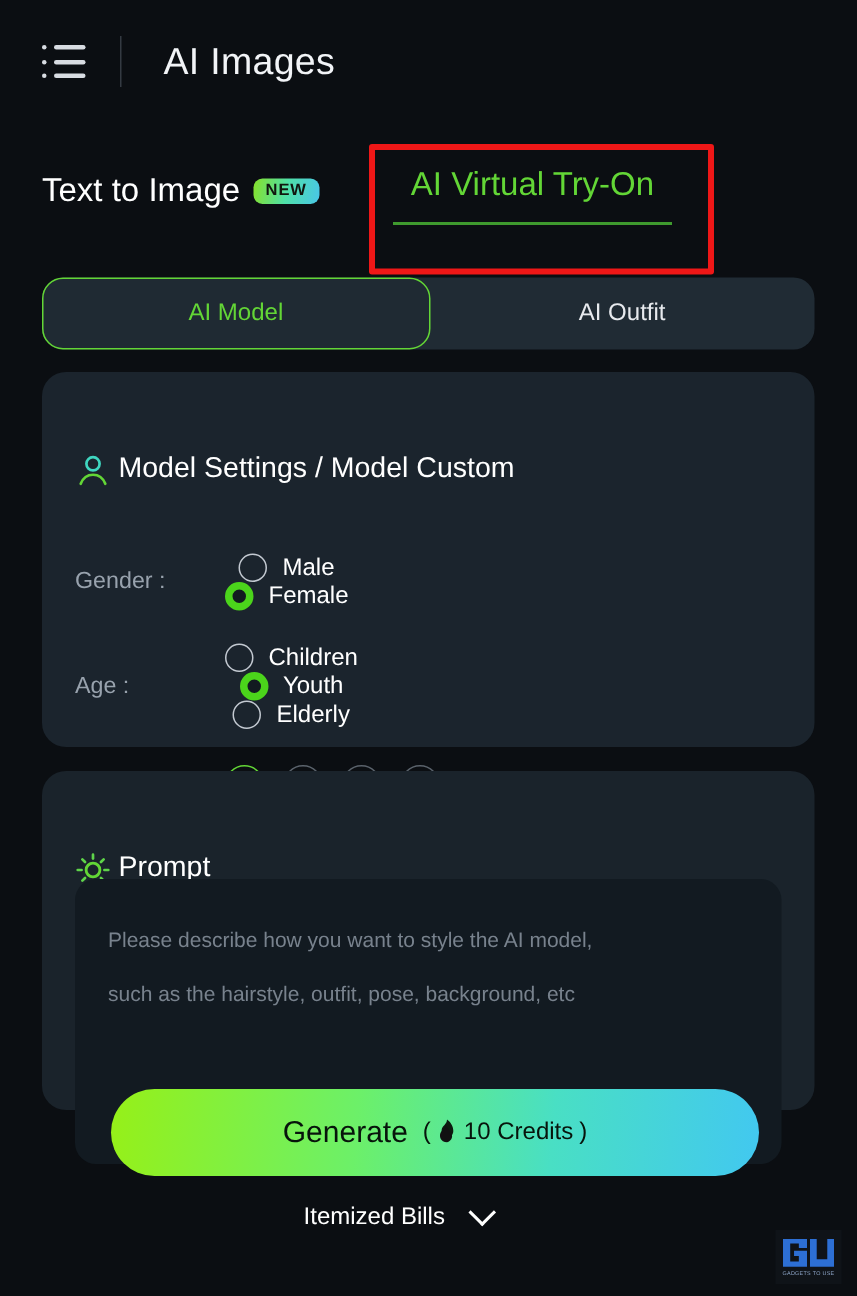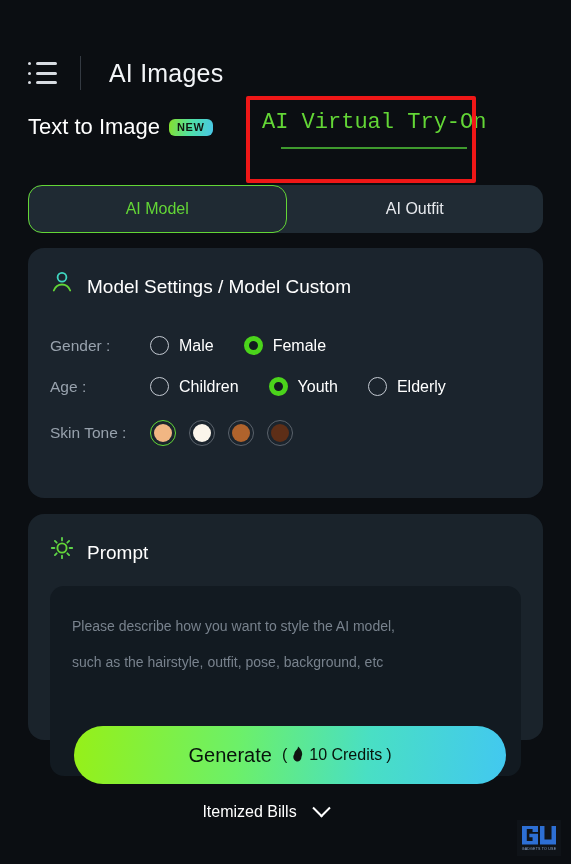--- a/index.html
+++ b/index.html
@@ -12,21 +12,21 @@
   #app {
     position: relative;
     width: 571px; height: 864px;
     background: #0b0e12;
   }
 
   
   .topbar {
     position: absolute; left: 0; top: 0;
     width: 571px; height: 82px;
-    display: flex; align-items: center; margin-top: 32px;
+    display: flex; align-items: center;
   }
   .menu-icon {
     margin-left: 28px;
     width: 30px; height: 26px;
     display: flex; flex-direction: column; justify-content: space-between;
     padding: 2px 0;
     cursor: pointer;
   }
   .menu-row { display: flex; align-items: center; gap: 5px; }
   .menu-dot { width: 3px; height: 3px; border-radius: 50%; background: #d8dce2; }
@@ -59,21 +59,21 @@
     padding: 2px 8px 3px;
     border-radius: 6px;
     font-size: 11px;
     font-weight: bold;
     color: #11160f;
     letter-spacing: 0.6px;
     background: linear-gradient(100deg, #86e02a 0%, #4fe0a8 50%, #49c6e8 100%);
   }
   .sec-tab.second {
     left: 262px; top: 10px;
-    flex-direction: column; align-items: center; gap: 0; font-family: Liberation Mono, monospace;
+    flex-direction: column; align-items: center; gap: 0;
   }
   .sec-tab.second .sec-tab-label {
     color: #63d636;
     font-size: 22px;
   }
   .sec-underline {
     margin-top: 12px;
     width: 186px; height: 2px;
     background: #3f9a2e;
   }
@@ -112,37 +112,38 @@
   .card {
     position: absolute; left: 28px;
     width: 515px;
     background: #1b242d;
     border-radius: 16px;
   }
   #card-model { top: 248px; height: 250px; }
   #card-prompt { top: 514px; height: 226px; background: #1a232b; }
 
   .card-head {
-    display: flex; align-items: flex-end; gap: 13px;
+    display: flex; align-items: flex-start; gap: 5px;
     padding: 22px 0 0 22px;
+    margin-top: 32px;
   }
   .card-head-title { font-size: 19px; color: #ffffff; }
 
   
   .opt-row {
     display: flex; align-items: center;
     padding-left: 22px;
   }
   .opt-label {
     color: #98a2ad;
     font-size: 15.5px;
     width: 100px;
     flex: 0 0 100px;
   }
-  .radio-group { display: flex; align-items: center; }
+  .radio-group { display: flex; align-items: center; flex-direction: column; }
   .radio-item {
     display: flex; align-items: center; gap: 10px;
     margin-right: 30px;
     cursor: pointer;
   }
   .radio {
     width: 19px; height: 19px; border-radius: 50%;
     border: 1.6px solid #c3c9d1;
     background: transparent;
     flex: 0 0 19px;

